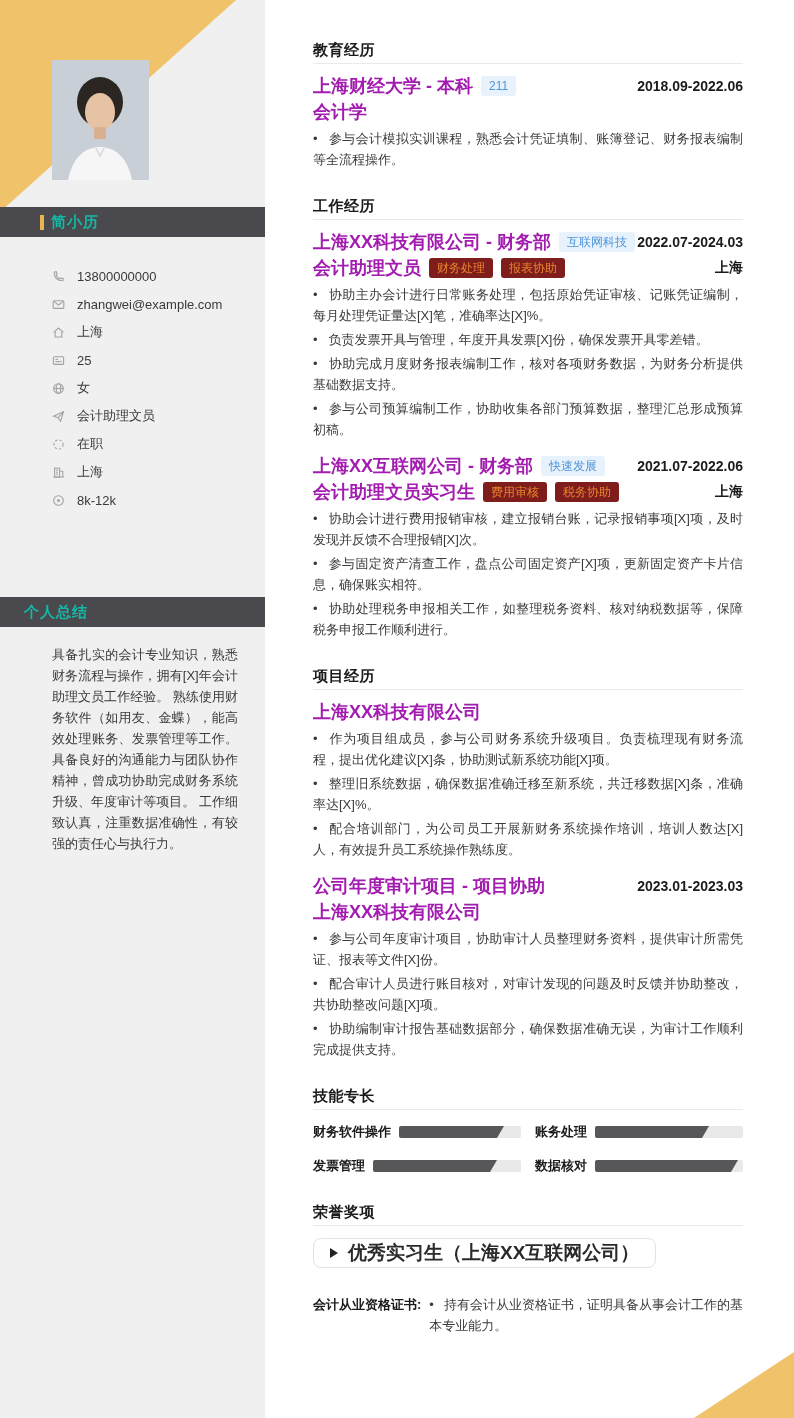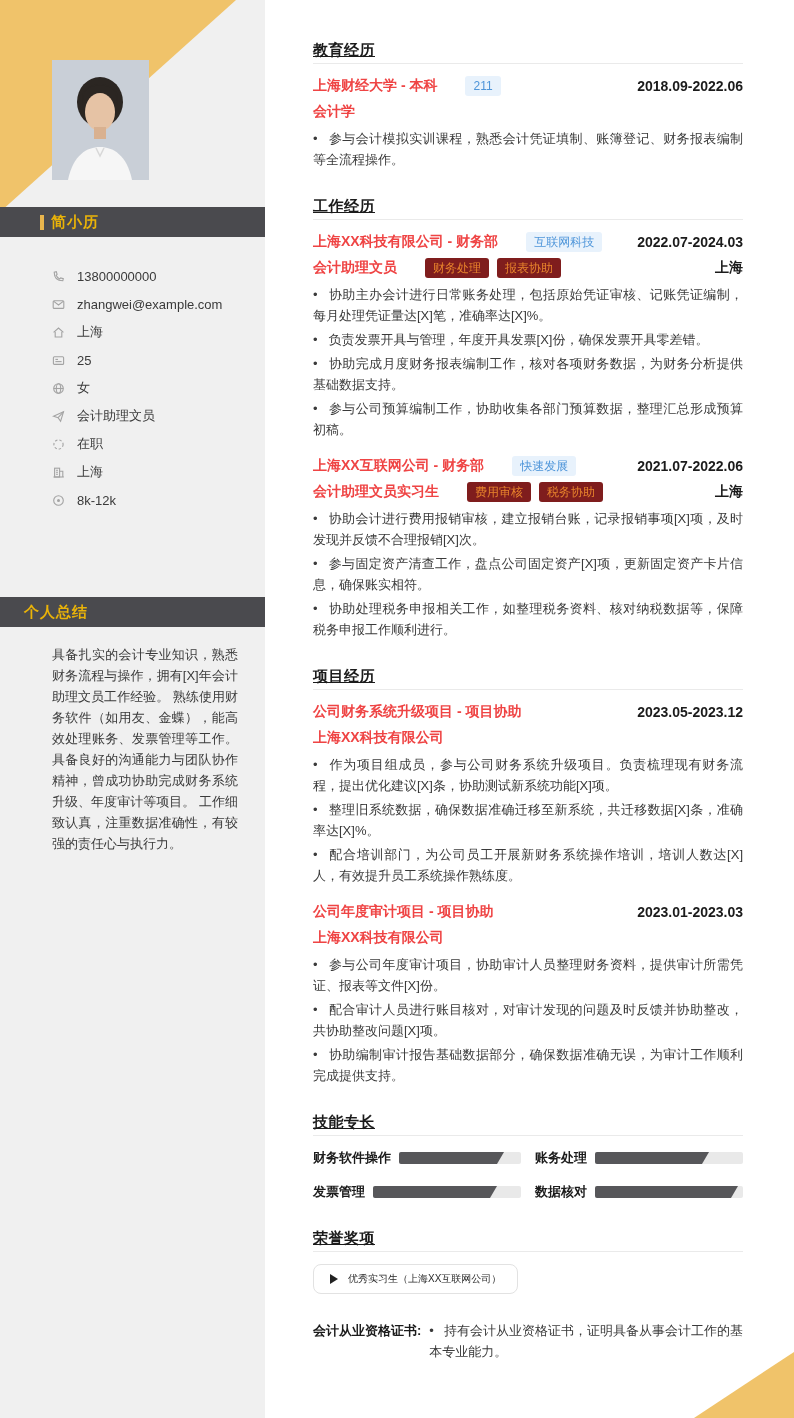--- a/index.html
+++ b/index.html
@@ -5,64 +5,64 @@
   html,body{margin:0;padding:0;}
   .page{position:relative;width:794px;height:1418px;background:#ffffff;overflow:hidden;
         font-family:"Liberation Sans","DejaVu Sans",sans-serif;color:#333;}
   
   .sidebar{position:absolute;left:0;top:0;width:265px;height:100%;background:#f0f0f0;}
   .deco-top{position:absolute;left:0;top:0;width:236px;height:212px;background:#f0c36a;
             clip-path:polygon(0 0,100% 0,0 100%);}
   .deco-bottom{position:absolute;right:0;bottom:0;width:100px;height:66px;background:#f0c36a;
                clip-path:polygon(100% 0,100% 100%,0 100%);}
   .photo{position:absolute;left:52px;top:60px;width:97px;height:120px;overflow:hidden;}
-  .side-header{position:absolute;left:0;width:265px;height:30px;background:#4a4a4e;color:#eab308;
+  .side-header{position:absolute;left:0;width:265px;height:30px;background:#4a4a4e;color:#14b8a6;
                display:flex;align-items:center;font-size:15px;font-weight:bold;letter-spacing:1px;}
   .name-bar{top:207px;}
   .summary-bar{top:597px;padding-left:24px;box-sizing:border-box;}
   .accent{display:inline-block;width:4px;height:15px;background:#e8b54d;margin-left:40px;margin-right:7px;}
   .contact{position:absolute;left:0;top:262px;width:225px;margin:0;padding:0;list-style:none;}
   .contact li{display:flex;align-items:center;height:28px;padding-left:52px;font-size:13px;color:#3a3a3a;}
   .cicon{display:inline-flex;width:13px;height:13px;margin-right:12px;flex:0 0 13px;}
   .cicon svg{width:13px;height:13px;stroke:#a3a3a3;fill:none;stroke-width:1.1;}
   .summary{position:absolute;left:52px;top:644px;width:186px;margin:0;font-size:13px;line-height:21px;
            color:#3a3a3a;text-align:justify;}
   
   .main{position:absolute;left:313px;top:0;width:430px;}
   .sec{margin-top:26px;}
   .sec.first{margin-top:40px;}
   h2.sec-title{margin:0 0 12px 0;font-size:15px;line-height:19px;font-weight:bold;color:#1b1b1b;
-               padding-bottom:4px;border-bottom:1px solid #eaeaea;letter-spacing:0.5px;text-decoration:underline;}
+               padding-bottom:4px;border-bottom:1px solid #eaeaea;letter-spacing:0.5px;}
   .entry{margin-top:0;}
   .entry + .entry{margin-top:16px;}
   .entry-head{display:flex;justify-content:space-between;align-items:center;height:20px;}
   .entry-head.sub{margin-top:6px;}
   .left-group{display:flex;align-items:center;}
-  .ename{font-size:14px;font-weight:bold;color:#ef4444;white-space:nowrap;}
+  .ename{font-size:18px;font-weight:bold;color:#a21caf;white-space:nowrap;}
   .edate{font-size:14px;font-weight:bold;color:#1b1b1b;white-space:nowrap;}
-  .tag{font-size:12px;line-height:16px;padding:2px 8px;border-radius:3px;margin-left:28px;white-space:nowrap;}
+  .tag{font-size:12px;line-height:16px;padding:2px 8px;border-radius:3px;margin-left:8px;white-space:nowrap;}
   .tag.blue{color:#4e95d9;background:#e8f2fc;}
   .tag.orange{color:#e8842c;background:#7f1d1d;}
   .tag + .tag{margin-left:8px;}
   .bullets{margin-top:6px;}
   .bullet{font-size:13px;line-height:21px;color:#3a3a3a;text-align:justify;}
   .bullet + .bullet{margin-top:3px;}
   .bullet::before{content:"\2022";margin-right:11px;color:#3a3a3a;}
   
   .skill-grid{display:grid;grid-template-columns:1fr 1fr;column-gap:14px;row-gap:14px;margin-top:10px;}
   .skill{display:flex;align-items:center;height:20px;}
   .slabel{font-size:13px;font-weight:bold;color:#1b1b1b;margin-right:8px;white-space:nowrap;}
   .track{flex:1;height:12px;background:#e9e9e9;border-radius:2px;position:relative;}
   .fill{position:absolute;left:0;top:0;height:12px;background:#57575a;border-radius:2px 0 0 2px;}
   .fill::after{content:"";position:absolute;left:100%;top:0;width:0;height:0;
                border-top:12px solid #57575a;border-right:7px solid transparent;}
   
   .badge-row{margin-top:12px;}
   .badge{display:inline-flex;align-items:center;height:28px;padding:0 16px;border:1px solid #e2e2e2;
-         border-radius:8px;background:#fff;font-size:10px;color:#2a2a2a;}
+         border-radius:8px;background:#fff;font-size:19px;color:#2a2a2a;font-weight:bold;}
   .play{width:0;height:0;border-left:8px solid #222;border-top:5px solid transparent;
         border-bottom:5px solid transparent;margin-right:10px;}
   
   .other-row{display:flex;margin-top:12px;font-size:13px;line-height:21px;}
   .olabel{font-weight:bold;color:#1b1b1b;white-space:nowrap;margin-right:8px;}
   .otext{flex:1;color:#3a3a3a;text-align:justify;}
   .otext::before{content:"\2022";margin-right:10px;}
 </style>
 </head>
 <body>
@@ -260,24 +260,20 @@
             </div>
           </div>
         </div>
     </section>
 
     <section class="sec">
       <h2 class="sec-title">项目经历</h2>
       <div>
 
       <div class="entry">
-            <div class="entry-head">
-              <span class="ename">公司财务系统升级项目 - 项目协助</span>
-              <span class="edate">2023.05-2023.12</span>
-            </div>
             <div class="entry-head sub">
               <span class="ename">上海XX科技有限公司</span>
             </div>
             <div class="bullets">
 
             <div class="bullet">作为项目组成员，参与公司财务系统升级项目。负责梳理现有财务流程，提出优化建议[X]条，协助测试新系统功能[X]项。</div>
               <div class="bullet">整理旧系统数据，确保数据准确迁移至新系统，共迁移数据[X]条，准确率达[X]%。</div>
               <div class="bullet">配合培训部门，为公司员工开展新财务系统操作培训，培训人数达[X]人，有效提升员工系统操作熟练度。</div>
             </div>
           </div>

